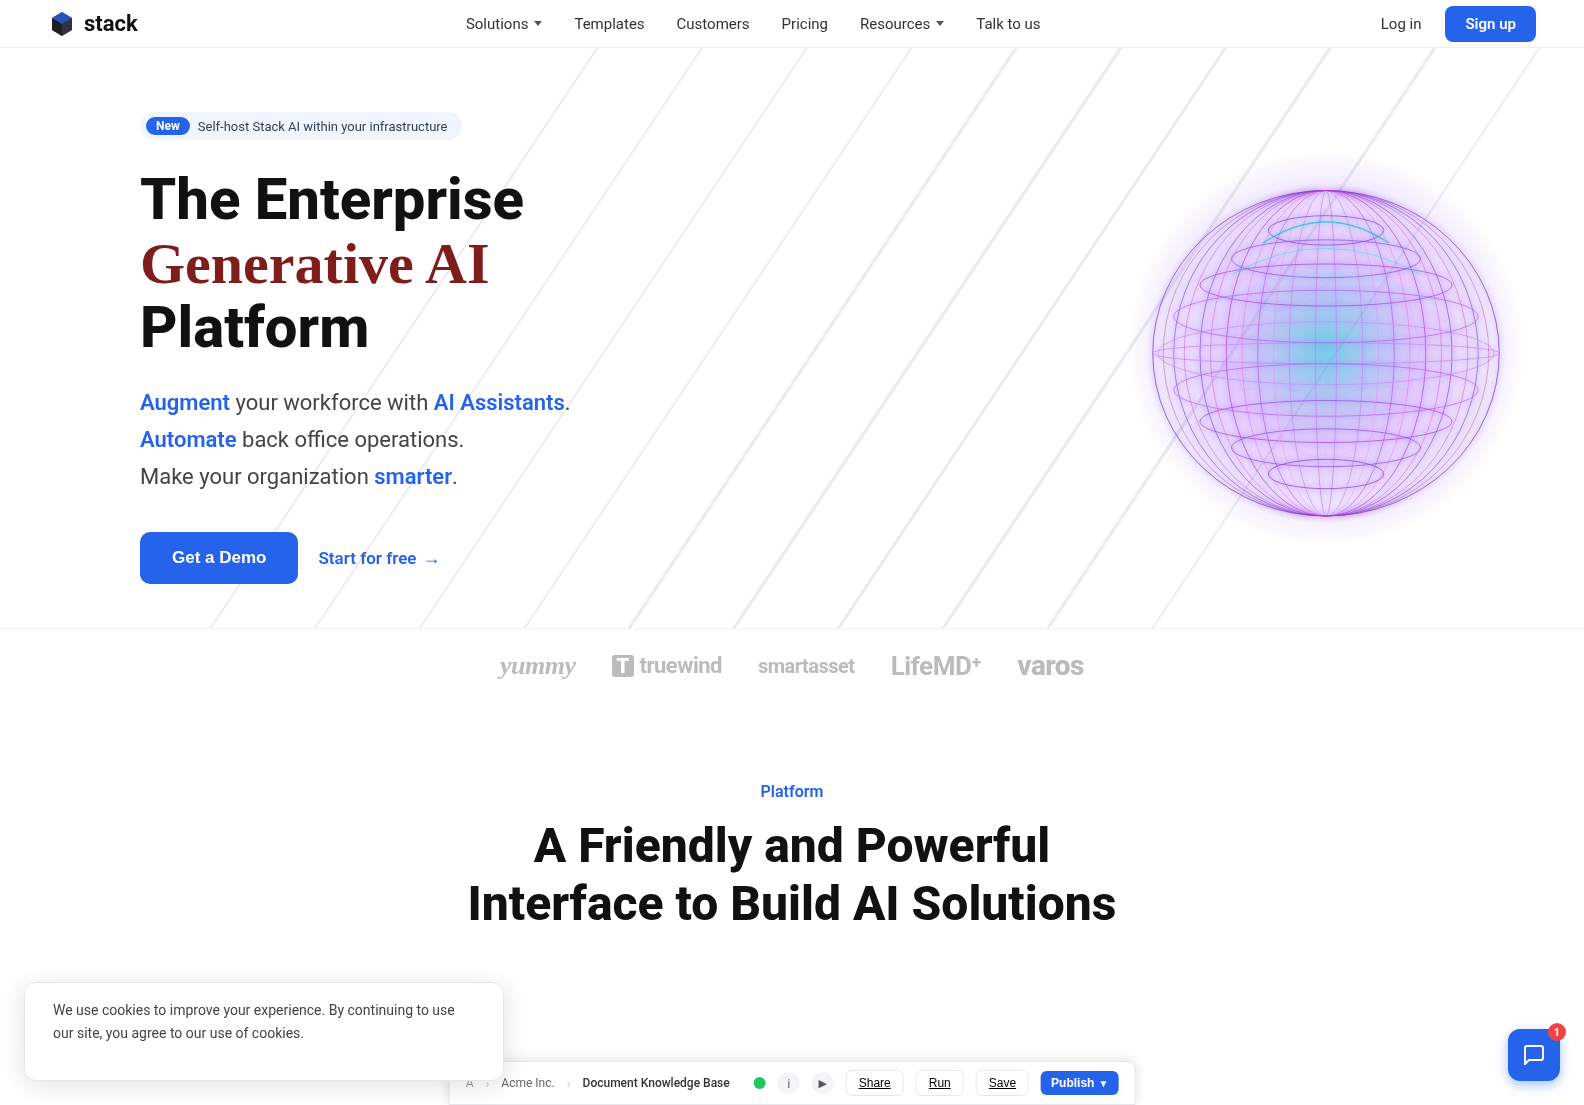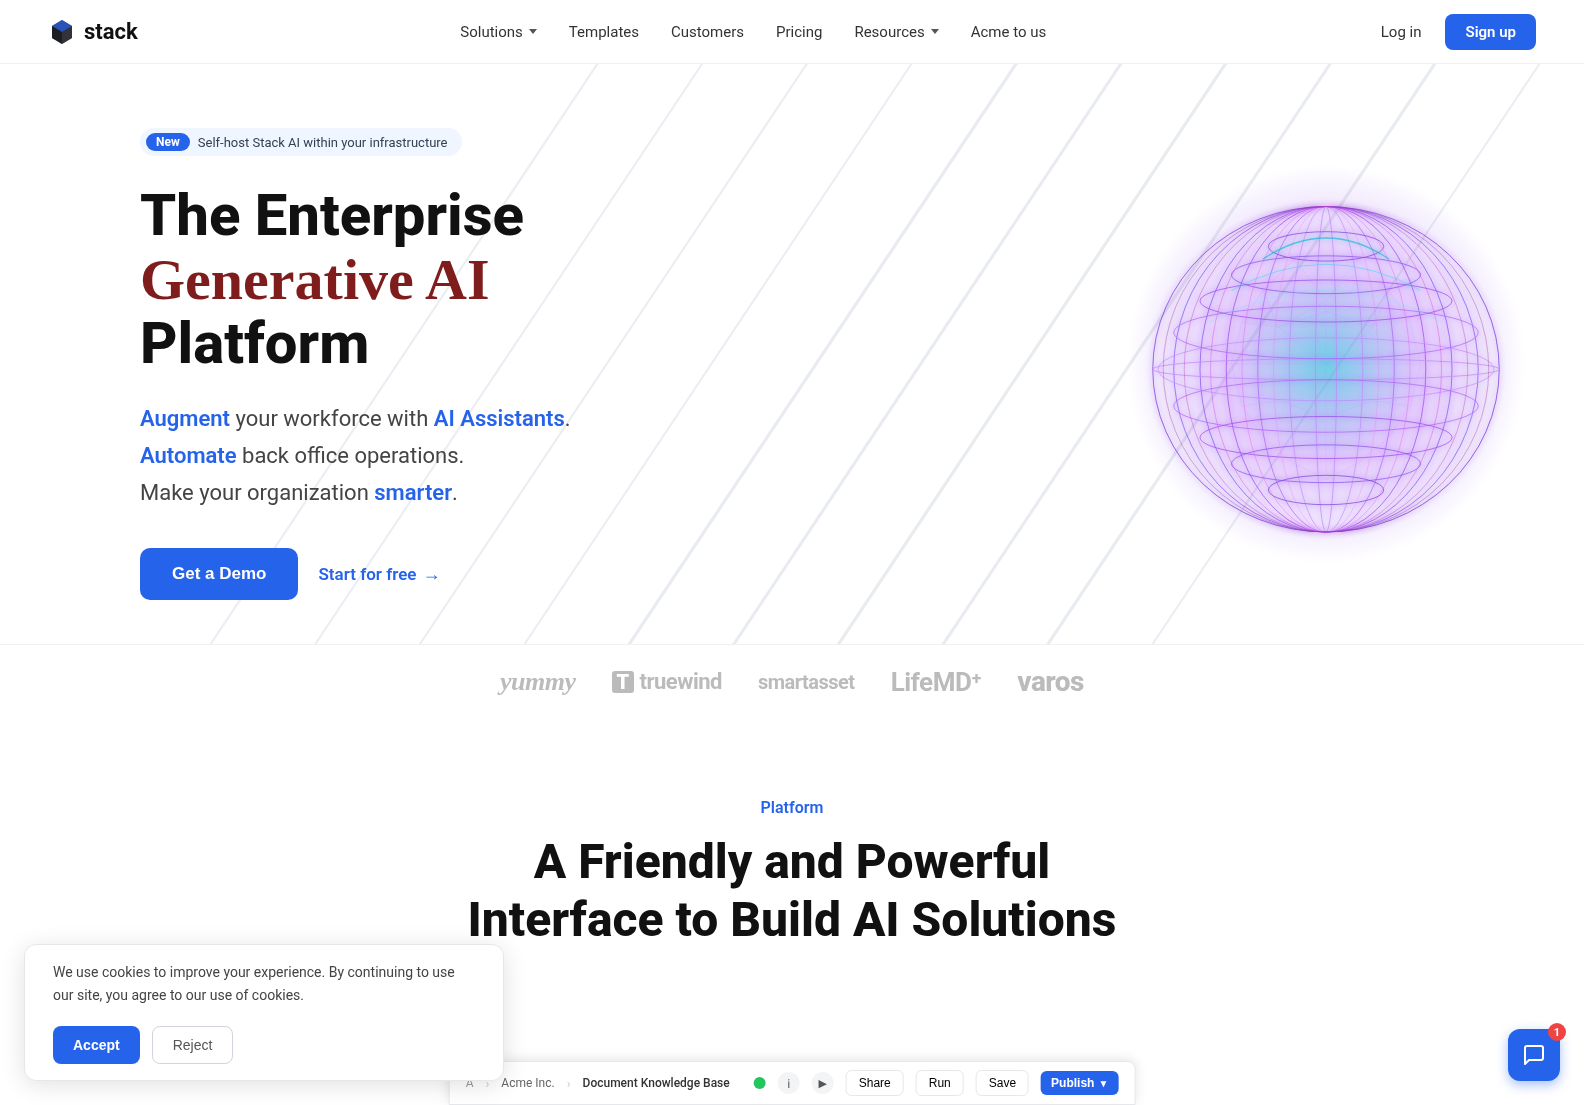--- a/index.html
+++ b/index.html
@@ -1,21 +1,21 @@
 <!DOCTYPE html>
 <html><head>
   <meta charset="utf-8">
   <style>
     * { margin: 0; padding: 0; box-sizing: border-box; }
     body { font-family: -apple-system, BlinkMacSystemFont, 'Segoe UI', Roboto, sans-serif; background: #fff; overflow-x: hidden; }
 
     
     nav {
       display: flex; align-items: center; justify-content: space-between;
-      padding: 0 48px; height: 64px; border-bottom: 1px solid #f0f0f0;
+      padding: 0 48px; height: 48px; border-bottom: 1px solid #f0f0f0;
       position: sticky; top: 0; background: #fff; z-index: 100; text-align: right;
     }
     .nav-logo { display: flex; align-items: center; gap: 8px; text-decoration: none; }
     .nav-logo-icon { width: 28px; height: 28px; }
     .nav-logo-text { font-size: 22px; font-weight: 700; color: #111; }
     .nav-links { display: flex; align-items: center; gap: 32px; }
     .nav-link { font-size: 15px; color: #333; text-decoration: none; display: flex; align-items: center; gap: 4px; cursor: pointer; }
     .nav-actions { display: flex; align-items: center; gap: 12px; }
     .nav-login { font-size: 15px; color: #333; text-decoration: none; cursor: pointer; padding: 8px 12px; }
     .nav-signup { font-size: 15px; font-weight: 600; color: #fff; background: #2563eb; border: none; border-radius: 8px; padding: 9px 20px; cursor: pointer; text-decoration: none; }
@@ -119,21 +119,21 @@
     .toolbar-preview {
       position: fixed; bottom: 0; left: 50%; transform: translateX(-50%);
       background: #fff; border: 1px solid #e5e7eb; border-radius: 8px 8px 0 0;
       padding: 8px 16px; display: flex; align-items: center; gap: 12px;
       box-shadow: 0 -2px 12px rgba(0,0,0,0.1); z-index: 50; font-size: 13px; color: #555;
     }
     .toolbar-dot { width: 12px; height: 12px; border-radius: 50%; background: #22c55e; }
     .toolbar-icon { width: 22px; height: 22px; border-radius: 50%; background: #f3f4f6; display: flex; align-items: center; justify-content: center; font-size: 11px; }
     .toolbar-btn {
       font-size: 12px; font-weight: 500; padding: 5px 12px;
-      border: 1px solid #e5e7eb; border-radius: 6px; background: #fff; cursor: pointer;
+      border: 1px solid #e5e7eb; border-radius: 6px; background: #fff; cursor: pointer; text-decoration: underline;
     }
     .toolbar-btn-publish {
       font-size: 12px; font-weight: 600; padding: 5px 10px;
       border: none; border-radius: 6px; background: #2563eb; color: #fff; cursor: pointer;
       display: flex; align-items: center; gap: 4px;
     }
   </style>
 </head>
 <body>
 
@@ -160,21 +160,21 @@
       <span>Customers</span>
     </a>
     <a class="nav-link">
       <span>Pricing</span>
     </a>
     <a class="nav-link">
       <span>Resources</span>
       <span class="chevron-down"></span>
     </a>
     <a class="nav-link">
-      <span>Acme to us</span>
+      <span>Talk to us</span>
     </a>
   </div>
 
   <div class="nav-actions">
     <a class="nav-login">Log in</a>
     <a class="nav-signup">Sign up</a>
   </div>
 </nav>
 
 <section class="hero">
@@ -358,24 +358,20 @@
   <button class="toolbar-btn">Run</button>
   <button class="toolbar-btn">Save</button>
   <button class="toolbar-btn-publish">
     <span>Publish</span>
     <span style="font-size:10px;">▼</span>
   </button>
 </div>
 
 <div class="cookie-banner">
   <p class="cookie-text">We use cookies to improve your experience. By continuing to use our site, you agree to our use of cookies.</p>
-  <div class="cookie-actions">
-    <button class="btn-accept">Accept</button>
-    <button class="btn-reject">Reject</button>
-  </div>
 </div>
 
 <div class="chat-bubble" style="position:fixed;bottom:24px;right:24px;">
   <span class="chat-badge">1</span>
   <svg width="24" height="24" viewBox="0 0 24 24" fill="none">
     <path d="M21 15a2 2 0 0 1-2 2H7l-4 4V5a2 2 0 0 1 2-2h14a2 2 0 0 1 2 2z" stroke="white" stroke-width="2" stroke-linejoin="round" fill="none"></path>
   </svg>
 </div>
 
 </body></html>

